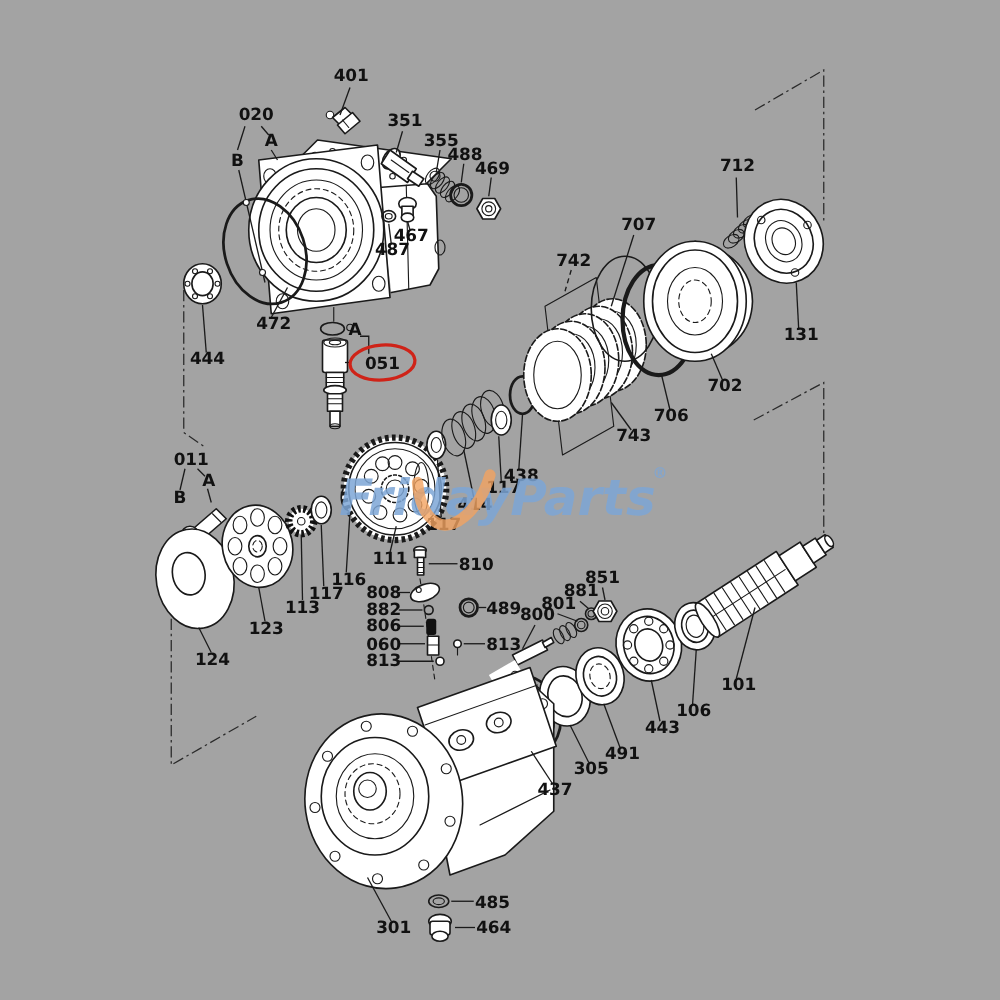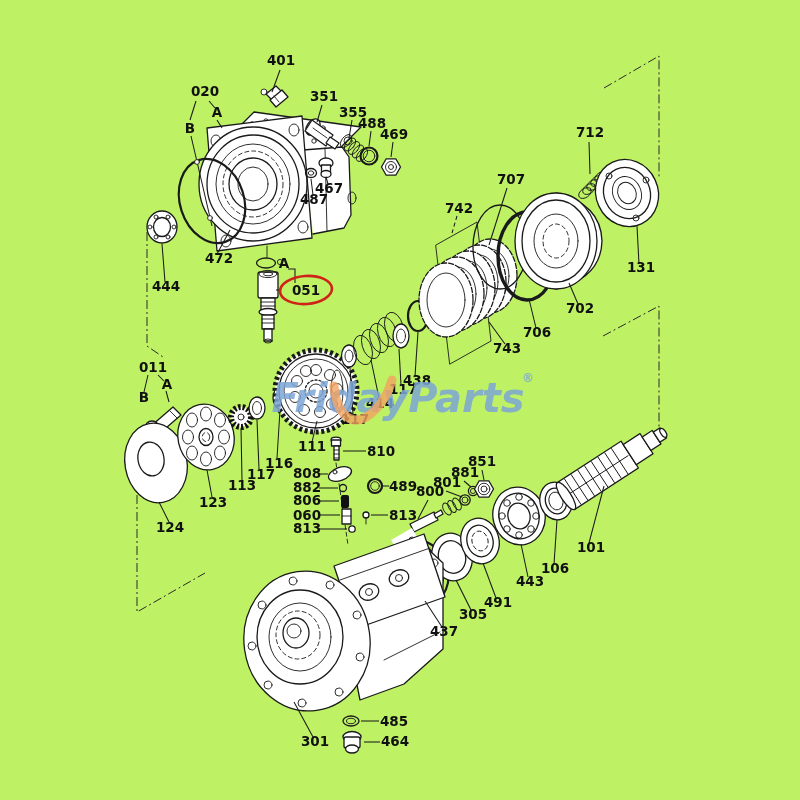--- a/index.html
+++ b/index.html
@@ -1,16 +1,16 @@
 <!DOCTYPE html>
 <html><head>
 <meta charset="utf-8">
 <style>
   html,body{margin:0;padding:0;background:#fff;}
-  #page{width:800px;height:800px;position:relative;background:#bef264;overflow:hidden;}
+  #page{width:800px;height:800px;position:relative;background:#a3a3a3;overflow:hidden;}
   svg{display:block;}
   .ln{fill:none;stroke:#1a1a1a;stroke-width:1.3;stroke-linecap:round;stroke-linejoin:round;}
   .lnf{fill:#fff;stroke:#1a1a1a;stroke-width:1.3;stroke-linecap:round;stroke-linejoin:round;}
   .thin{stroke-width:0.9;}
   .th2{stroke-width:2.2;}
   .th3{stroke-width:3.4;}
   .lead{fill:none;stroke:#1a1a1a;stroke-width:1.05;}
   .axis{fill:none;stroke:#2a2a2a;stroke-width:1;stroke-dasharray:9 3 2 3;}
   .dsh{stroke-dasharray:4 3;}
   .teeth{fill:#fff;stroke:#1a1a1a;stroke-width:5;stroke-dasharray:3 2.6;}

